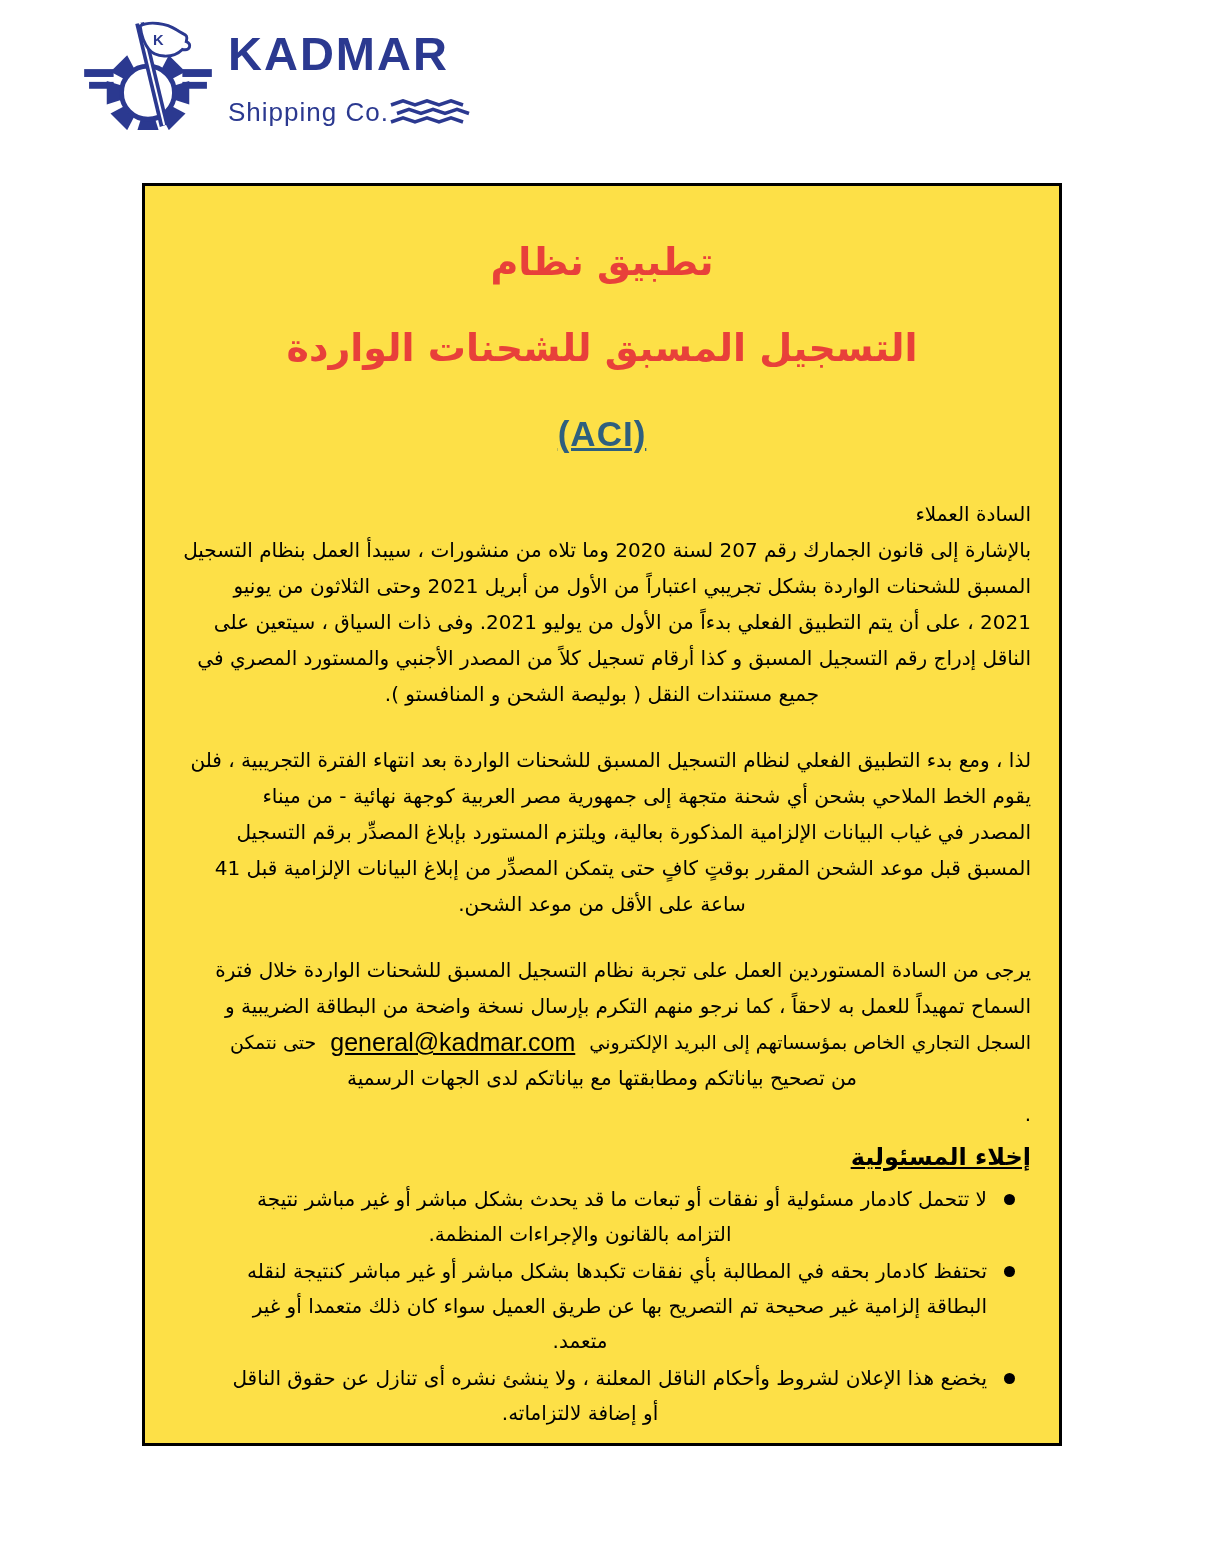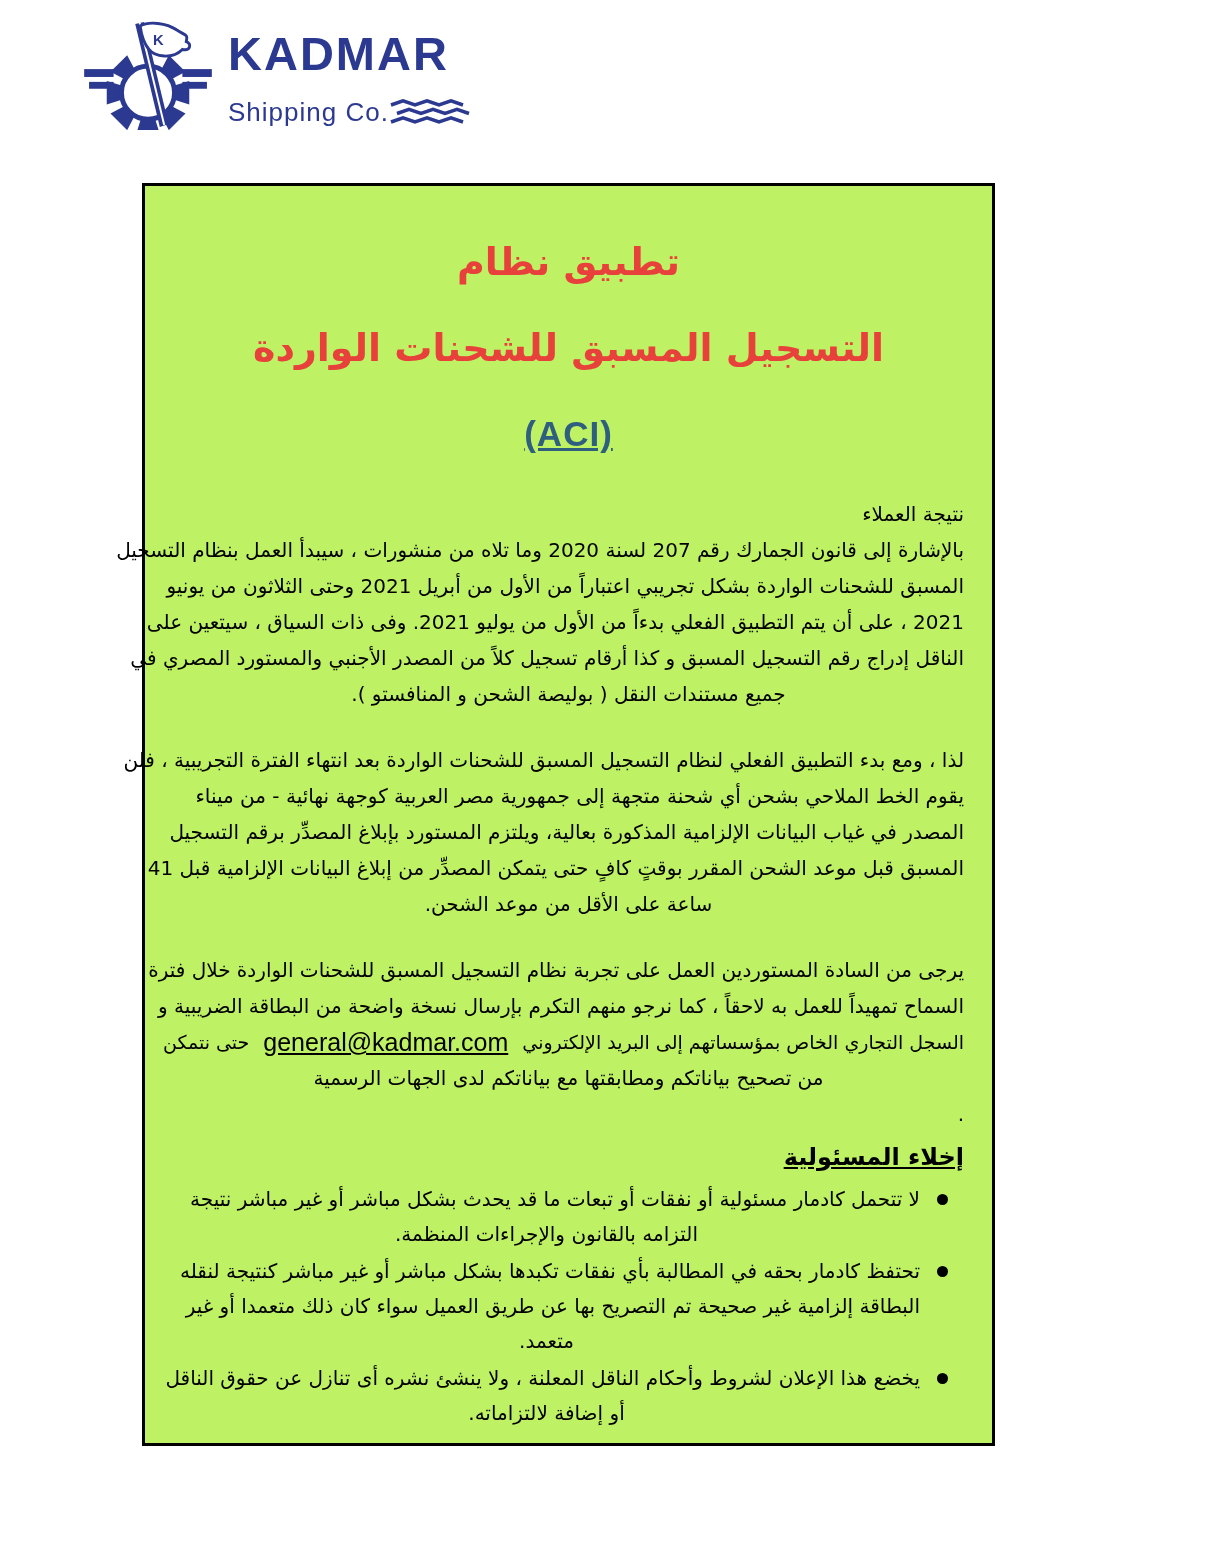--- a/index.html
+++ b/index.html
@@ -15,23 +15,23 @@
     font-family:"Liberation Sans",sans-serif;font-weight:bold;font-size:47px;
     letter-spacing:2px;color:#2b3990;line-height:1;
   }
   .sub-row{display:flex;align-items:flex-start;margin-top:22px;}
   .subtitle{
     font-family:"Liberation Sans",sans-serif;font-size:26px;color:#2b3990;
     letter-spacing:1px;line-height:1;
   }
   
   .doc-box{
-    position:absolute;left:142px;top:183px;width:853px;height:1263px;
+    position:absolute;left:142px;top:183px;width:920px;height:1263px;
     border:3px solid #000;box-sizing:border-box;
-    padding:50px 28px 16px 28px;background:#bef264;
+    padding:50px 28px 16px 28px;background:#fde047;
   }
   .title-ar{
     direction:rtl;text-align:center;font-weight:bold;font-size:38px;line-height:52px;
   }
   .title-1{margin-bottom:34px;}
   .title-2{margin-bottom:36px;}
   .title-aci{
     text-align:center;font-family:"Liberation Sans",sans-serif;font-weight:bold;
     font-size:35px;line-height:48px;letter-spacing:1px;margin-bottom:38px;
   }
@@ -115,21 +115,21 @@
     </div>
   </div>
 </div>
 
 <div class="doc-box">
   <div class="title-ar title-1" id="t1" style="color: rgb(232, 64, 58);">تطبيق نظام</div>
   <div class="title-ar title-2" id="t2" style="color: rgb(232, 64, 58);">التسجيل المسبق للشحنات الواردة</div>
   <div class="title-aci" id="t3" style="color: rgb(47, 95, 126); text-decoration: underline;">(ACI)</div>
 
   <div class="body-text">
-    <div class="greeting" lang="ar">نتيجة العملاء</div>
+    <div class="greeting" lang="ar">السادة العملاء</div>
     <div id="paragraphs">
         <div class="para">
           <div class="line" lang="ar">بالإشارة إلى قانون الجمارك رقم 207 لسنة 2020 وما تلاه من منشورات ، سيبدأ العمل بنظام التسجيل</div>
           <div class="line" lang="ar">المسبق للشحنات الواردة بشكل تجريبي اعتباراً من الأول من أبريل 2021 وحتى الثلاثون من يونيو</div>
           <div class="line" lang="ar">2021 ، على أن يتم التطبيق الفعلي بدءاً من الأول من يوليو 2021. وفى ذات السياق ، سيتعين على</div>
           <div class="line" lang="ar">الناقل إدراج رقم التسجيل المسبق و كذا أرقام تسجيل كلاً من المصدر الأجنبي والمستورد المصري في</div>
           <div class="line center" lang="ar">جميع مستندات النقل ( بوليصة الشحن و المنافستو ).</div>
         </div>
         <div class="para">
           <div class="line" lang="ar">لذا ، ومع بدء التطبيق الفعلي لنظام التسجيل المسبق للشحنات الواردة بعد انتهاء الفترة التجريبية ، فلن</div>

